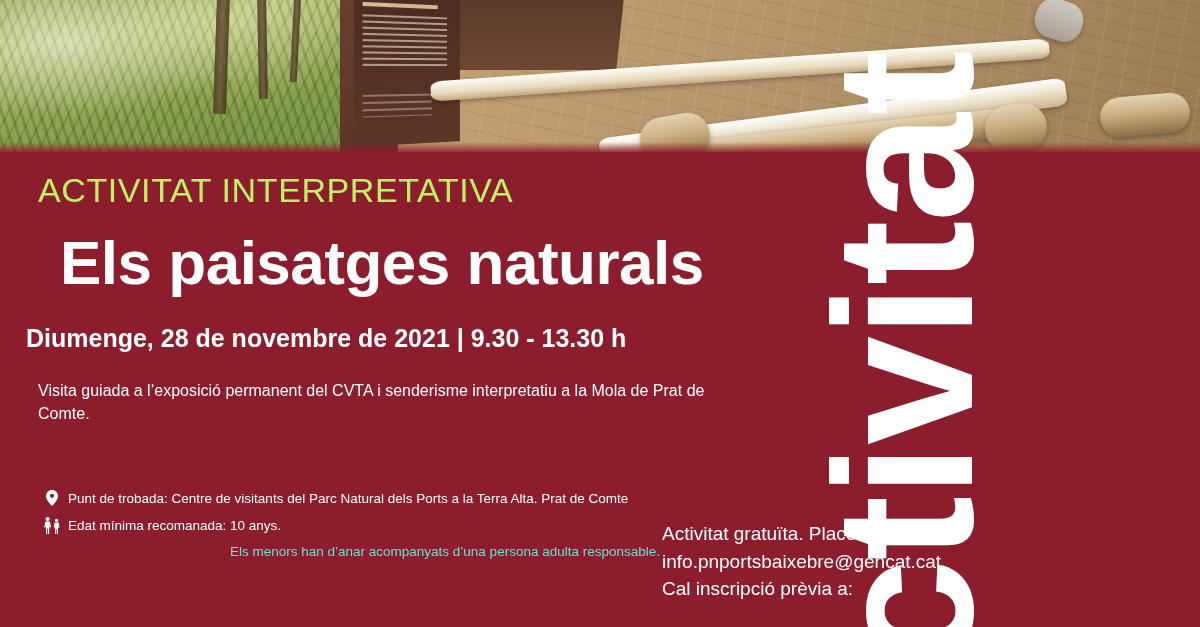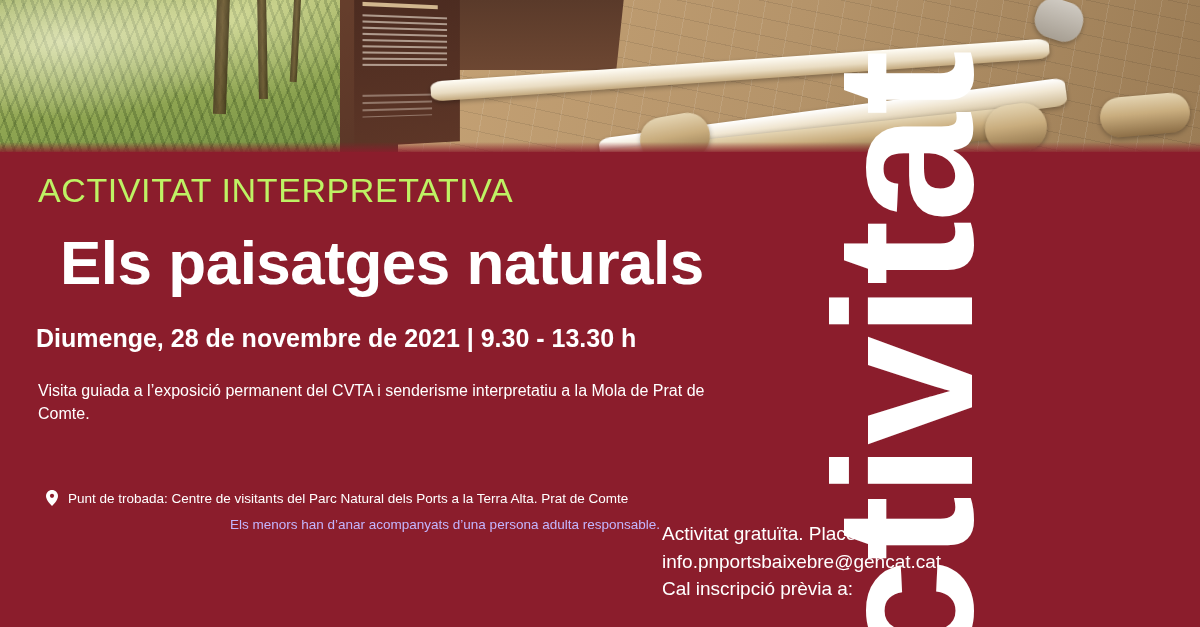--- a/index.html
+++ b/index.html
@@ -190,21 +190,21 @@
     left: 36px; top: 75px;
     font-size: 62px;
     font-weight: 700;
     letter-spacing: -0.5px;
     color: #ffffff;
     margin-left: 24px;
   }
 
   .datetime {
     position: absolute;
-    left: 36px; top: 172px;
+    left: 26px; top: 172px;
     font-size: 25px;
     font-weight: 700;
     color: #ffffff;
   }
 
   .description {
     position: absolute;
     left: 38px; top: 228px;
     width: 690px;
     font-size: 16px;
@@ -237,21 +237,21 @@
   .detail-icon svg { display: block; }
   .detail-text {
     font-size: 13.5px;
     line-height: 1.35;
     color: #ffffff;
     padding-top: 1px;
   }
   .detail-subnote {
     font-size: 13.5px;
     line-height: 1.35;
-    color: #c4b5fd;
+    color: #5eead4;
     margin-left: 28px;
     margin-top: 5px;
   }
 
   .signup {
     position: absolute;
     left: 662px; top: 368px;
     width: 330px;
     font-size: 19px;
     line-height: 1.45;
@@ -314,20 +314,31 @@
         <span class="detail-icon">
           <svg width="12" height="16" viewBox="0 0 12 16">
             <path d="M6 0C2.7 0 0 2.7 0 6c0 4.5 6 10 6 10s6-5.5 6-10c0-3.3-2.7-6-6-6z" fill="#ffffff"></path>
             <circle cx="6" cy="5.8" r="2.1" fill="#8B1D2C"></circle>
           </svg>
         </span>
         <span class="detail-text">Punt de trobada: Centre de visitants del Parc Natural dels Ports a la Terra Alta.  Prat de Comte</span>
       </div>
 
 
+      <div class="detail-row">
+        <span class="detail-icon">
+          <svg width="19" height="17" viewBox="0 0 19 17">
+            <circle cx="4.6" cy="2.1" r="2.0" fill="#ffffff"></circle>
+            <path d="M2.3 4.6 L6.9 4.6 L8.0 10.2 L6.6 10.5 L6.2 7.6 L6.2 16.9 L5.0 16.9 L5.0 11.6 L4.2 11.6 L4.2 16.9 L3.0 16.9 L3.0 7.6 L2.6 10.5 L1.2 10.2 Z" fill="#ffffff"></path>
+            <circle cx="13.6" cy="3.4" r="1.7" fill="#ffffff"></circle>
+            <path d="M11.6 5.6 L15.6 5.6 L16.5 10.4 L15.3 10.7 L15.0 8.3 L15.0 16.9 L13.9 16.9 L13.9 12.3 L13.2 12.3 L13.2 16.9 L12.1 16.9 L12.1 8.3 L11.8 10.7 L10.7 10.4 Z" fill="#ffffff"></path>
+          </svg>
+        </span>
+        <span class="detail-text">Edat mínima recomanada: 10 anys.</span>
+      </div>
 
       <div class="detail-subnote">Els menors han d’anar acompanyats d’una persona adulta responsable.</div>
     </div>
 
     <div class="signup">
       <div>Activitat gratuïta. Places permanent.</div>
       <div>info.pnportsbaixebre@gencat.cat</div>
       <div>Cal inscripció prèvia a:</div>
     </div>
 

